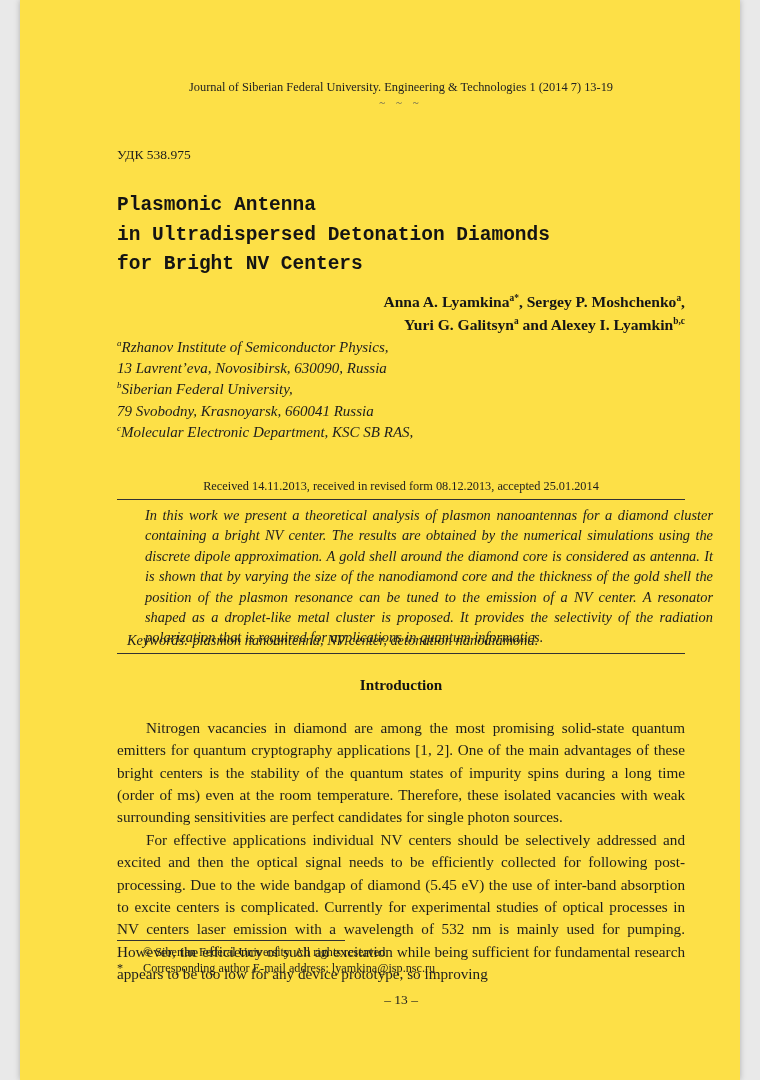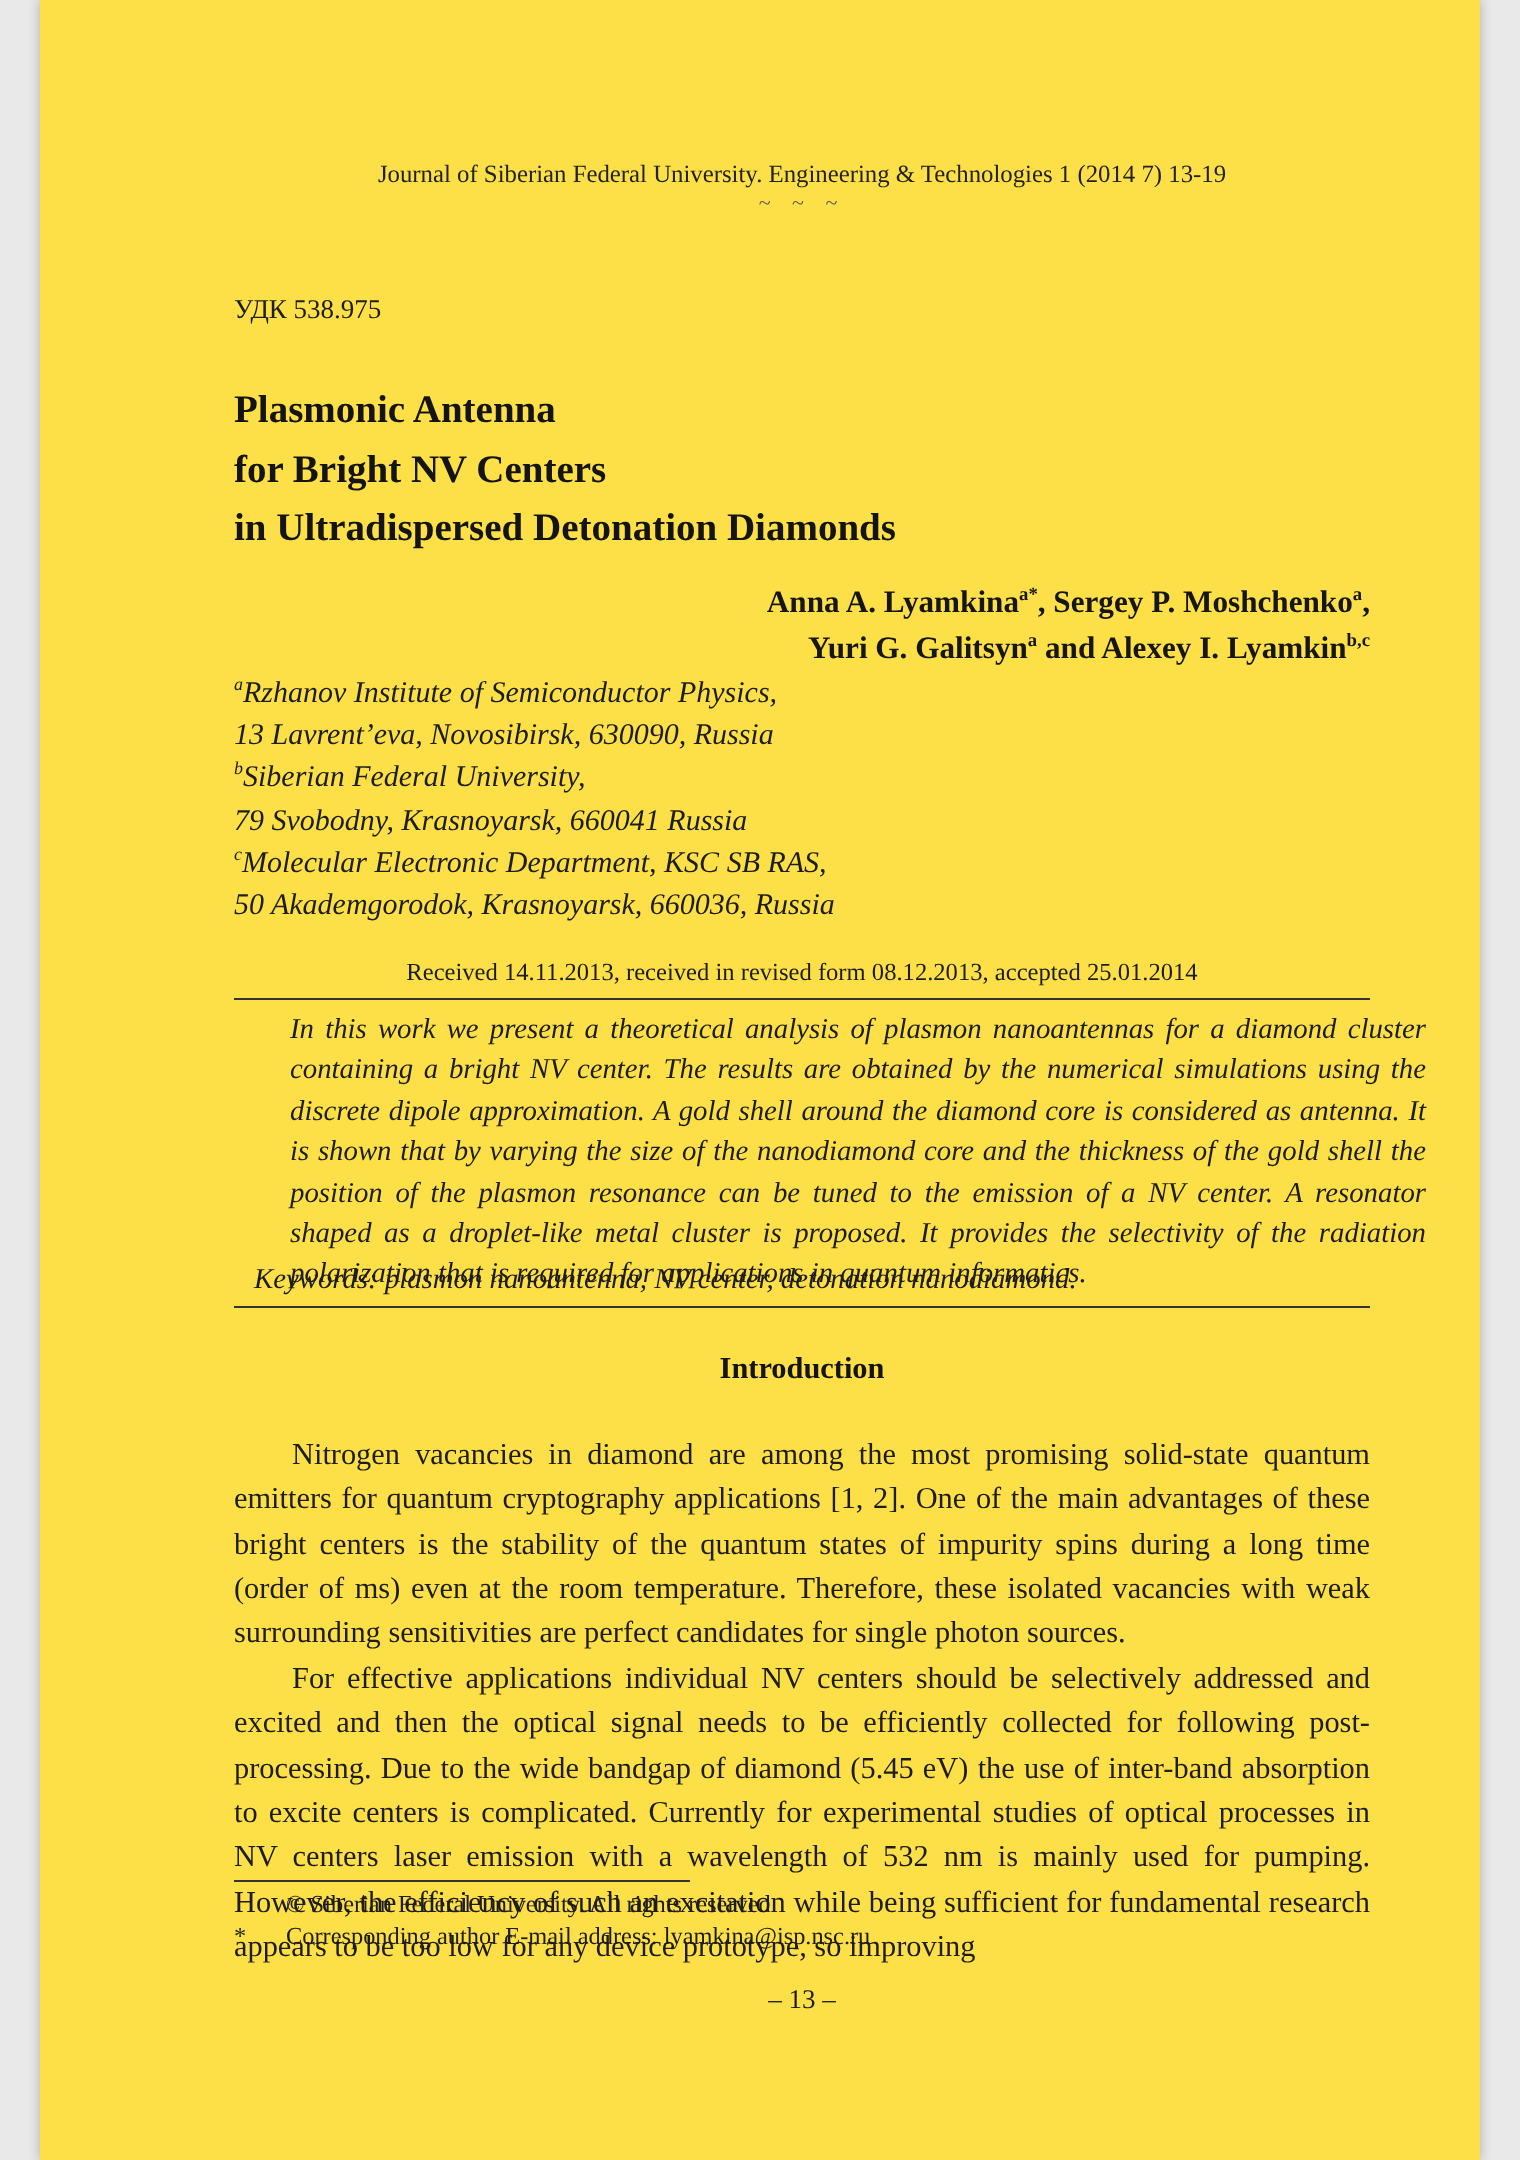--- a/index.html
+++ b/index.html
@@ -12,21 +12,21 @@
     font-family:"Liberation Serif","DejaVu Serif",serif;
     color:#1d1d1d;
     box-shadow:0 0 6px rgba(0,0,0,.25);
   }
   .blk { position:absolute; left:97px; width:568px; }
 
   .journal-line { top:80px; text-align:center; font-size:12.4px; color:#222; }
   .ornament { top:96px; text-align:center; font-size:11px; letter-spacing:4px; color:#555; }
   .udc { top:147px; font-size:13.5px; }
 
-  .title { top:191px; margin:0; font-size:19.5px; font-weight:700; line-height:29.5px; color:#141414; }
+  .title { top:191px; margin:0; font-size:19.5px; font-weight:700; line-height:29.5px; color:#141414;font-family:Liberation Mono, monospace; }
   .title-line { display:block; }
 
   .authors { top:291px; text-align:right; font-weight:700; font-size:15.6px; line-height:22.5px; color:#161616; }
   .authors sup, .affils sup { font-size:0.6em; line-height:0; }
 
   .affils { top:337px; text-align:left; font-style:italic; font-size:15px; line-height:21.2px; }
 
   .received { top:479px; text-align:center; font-size:12.3px; }
 
   .rule { height:0; border-top:1.4px solid #333; }
@@ -54,36 +54,35 @@
 <body>
 
 <div class="page">
 
   <div class="blk journal-line">Journal of Siberian Federal University. Engineering &amp; Technologies 1 (2014 7) 13-19</div>
   <div class="blk ornament">~ ~ ~</div>
   <div class="blk udc">УДК 538.975</div>
 
   <h1 class="blk title">
     <span class="title-line">Plasmonic Antenna</span>
+    <span class="title-line">in Ultradispersed Detonation Diamonds</span>
     <span class="title-line">for Bright NV Centers</span>
-    <span class="title-line">in Ultradispersed Detonation Diamonds</span>
   </h1>
 
   <div class="blk authors">
     <div><span>Anna A. Lyamkina</span><sup>a*</sup><span>, Sergey P. Moshchenko</span><sup>a</sup><span>,</span></div>
     <div><span>Yuri G. Galitsyn</span><sup>a</sup><span> and Alexey I. Lyamkin</span><sup>b,c</sup></div>
   </div>
 
   <div class="blk affils">
     <div><sup>a</sup><span>Rzhanov Institute of Semiconductor Physics,</span></div>
     <div><sup></sup><span>13 Lavrent’eva, Novosibirsk, 630090, Russia</span></div>
     <div><sup>b</sup><span>Siberian Federal University,</span></div>
     <div><sup></sup><span>79 Svobodny, Krasnoyarsk, 660041 Russia</span></div>
     <div><sup>c</sup><span>Molecular Electronic Department, KSC SB RAS,</span></div>
-    <div><sup></sup><span>50 Akademgorodok, Krasnoyarsk, 660036, Russia</span></div>
   </div>
 
   <div class="blk received">Received 14.11.2013, received in revised form 08.12.2013, accepted 25.01.2014</div>
 
   <div class="blk rule rule-1"></div>
 
   <div class="blk abstract">In this work we present a theoretical analysis of plasmon nanoantennas for a diamond cluster containing a bright NV center. The results are obtained by the numerical simulations using the discrete dipole approximation. A gold shell around the diamond core is considered as antenna. It is shown that by varying the size of the nanodiamond core and the thickness of the gold shell the position of the plasmon resonance can be tuned to the emission of a NV center. A resonator shaped as a droplet-like metal cluster is proposed. It provides the selectivity of the radiation polarization that is required for applications in quantum informatics.</div>
 
   <div class="blk keywords">Keywords: plasmon nanoantenna, NV center, detonation nanodiamond.</div>
 

